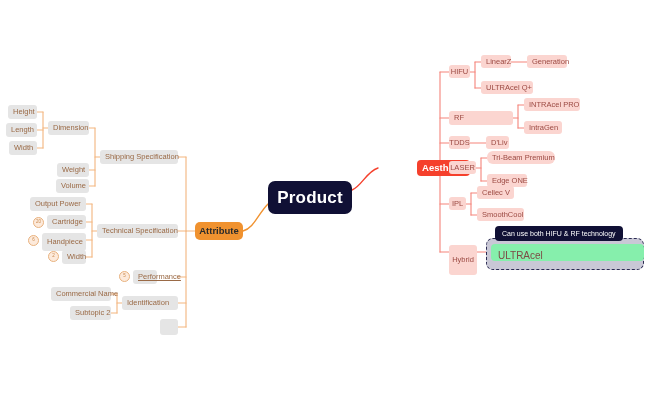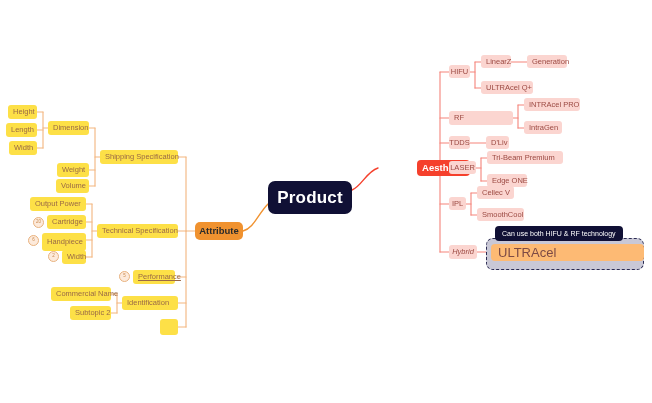--- a/index.html
+++ b/index.html
@@ -39,21 +39,21 @@
   
   .nred{
     background:#fbd5d0;color:#9c4a43;
     font-size:7.5px;border-radius:3px;
     padding:0 5px;justify-content:flex-start;
   }
   .nred.center{justify-content:center;}
 
   
   .norg{
-    background:#fde047;color:#9a6a46;
+    background:#e5e5e5;color:#9a6a46;
     font-size:7.5px;border-radius:3px;
     padding:0 5px;justify-content:flex-start;
   }
   .norg.empty{padding:0;}
 
   
   .badge{
     position:absolute;
     width:9px;height:9px;border-radius:50%;
     border:1px solid #e8b27f;
@@ -72,23 +72,23 @@
   
   .selbox{
     position:absolute;
     border:1.5px dashed #2b2b52;
     background:#c9c8d6;
     border-radius:7px;
     z-index:5;
   }
   .selnode{
     position:absolute;z-index:6;
-    background:#fdba74;color:#7d4a45;
-    font-size:13px;border-radius:4px;
-    display:flex;align-items:center;
+    background:#86efac;color:#7d4a45;
+    font-size:10px;border-radius:4px;
+    display:flex;align-items:flex-end;
     padding-left:7px;white-space:nowrap;
   }
 </style>
 </head>
 <body>
 
 <div id="canvas">
 
   <svg class="links" viewBox="0 0 652 403">
     <g fill="none" stroke-width="1.1" stroke-linecap="round">
@@ -213,38 +213,38 @@
   <div class="node nred center" style="left:449px;top:136px;width:21px;height:13px;">
     <span>TDDS</span>
   </div>
   <div class="node nred" style="left:486px;top:136px;width:23px;height:13px;">
     <span>D'Liv</span>
   </div>
 
   <div class="node nred center" style="left:449px;top:161px;width:27px;height:13px;">
     <span>LASER</span>
   </div>
-  <div class="node nred" style="left:487px;top:151px;width:76px;height:13px;">
+  <div class="node nred" style="left:487px;top:151px;width:68px;height:13px;border-radius:6px;">
     <span>Tri-Beam Premium</span>
   </div>
   <div class="node nred" style="left:487px;top:174px;width:40px;height:13px;">
     <span>Edge ONE</span>
   </div>
 
   <div class="node nred center" style="left:449px;top:197px;width:17px;height:13px;">
     <span>IPL</span>
   </div>
   <div class="node nred" style="left:477px;top:186px;width:37px;height:13px;">
     <span>Cellec V</span>
   </div>
   <div class="node nred" style="left:477px;top:208px;width:47px;height:13px;">
     <span>SmoothCool</span>
   </div>
 
-  <div class="node nred center" style="left:449px;top:245px;width:28px;height:14px;font-style:italic;">
+  <div class="node nred center" style="left:449px;top:245px;width:28px;height:30px;">
     <span>Hybrid</span>
   </div>
 
   <div class="selbox" style="left:486px;top:238px;width:156px;height:30px;"></div>
   <div class="selnode" style="left:491px;top:244px;width:146px;height:17px;">
     <span>ULTRAcel</span>
   </div>
   <div class="tooltip" style="left:495px;top:226px;">
     <span>Can use both HIFU &amp; RF technology</span>
   </div>
@@ -298,21 +298,21 @@
   <div class="badge" style="left:48px;top:251px;">
     <span>2</span>
   </div>
   <div class="node norg" style="left:62px;top:250px;width:24px;height:14px;">
     <span>Width</span>
   </div>
 
   <div class="badge" style="left:119px;top:271px;">
     <span>5</span>
   </div>
-  <div class="node norg" style="left:133px;top:270px;width:42px;height:14px;text-decoration:underline;">
+  <div class="node norg" style="left:133px;top:270px;width:24px;height:14px;text-decoration:underline;">
     <span>Performance</span>
   </div>
 
   <div class="node norg" style="left:122px;top:296px;width:56px;height:14px;">
     <span>Identification</span>
   </div>
   <div class="node norg" style="left:51px;top:287px;width:60px;height:14px;">
     <span>Commercial Name</span>
   </div>
   <div class="node norg" style="left:70px;top:306px;width:41px;height:14px;">

